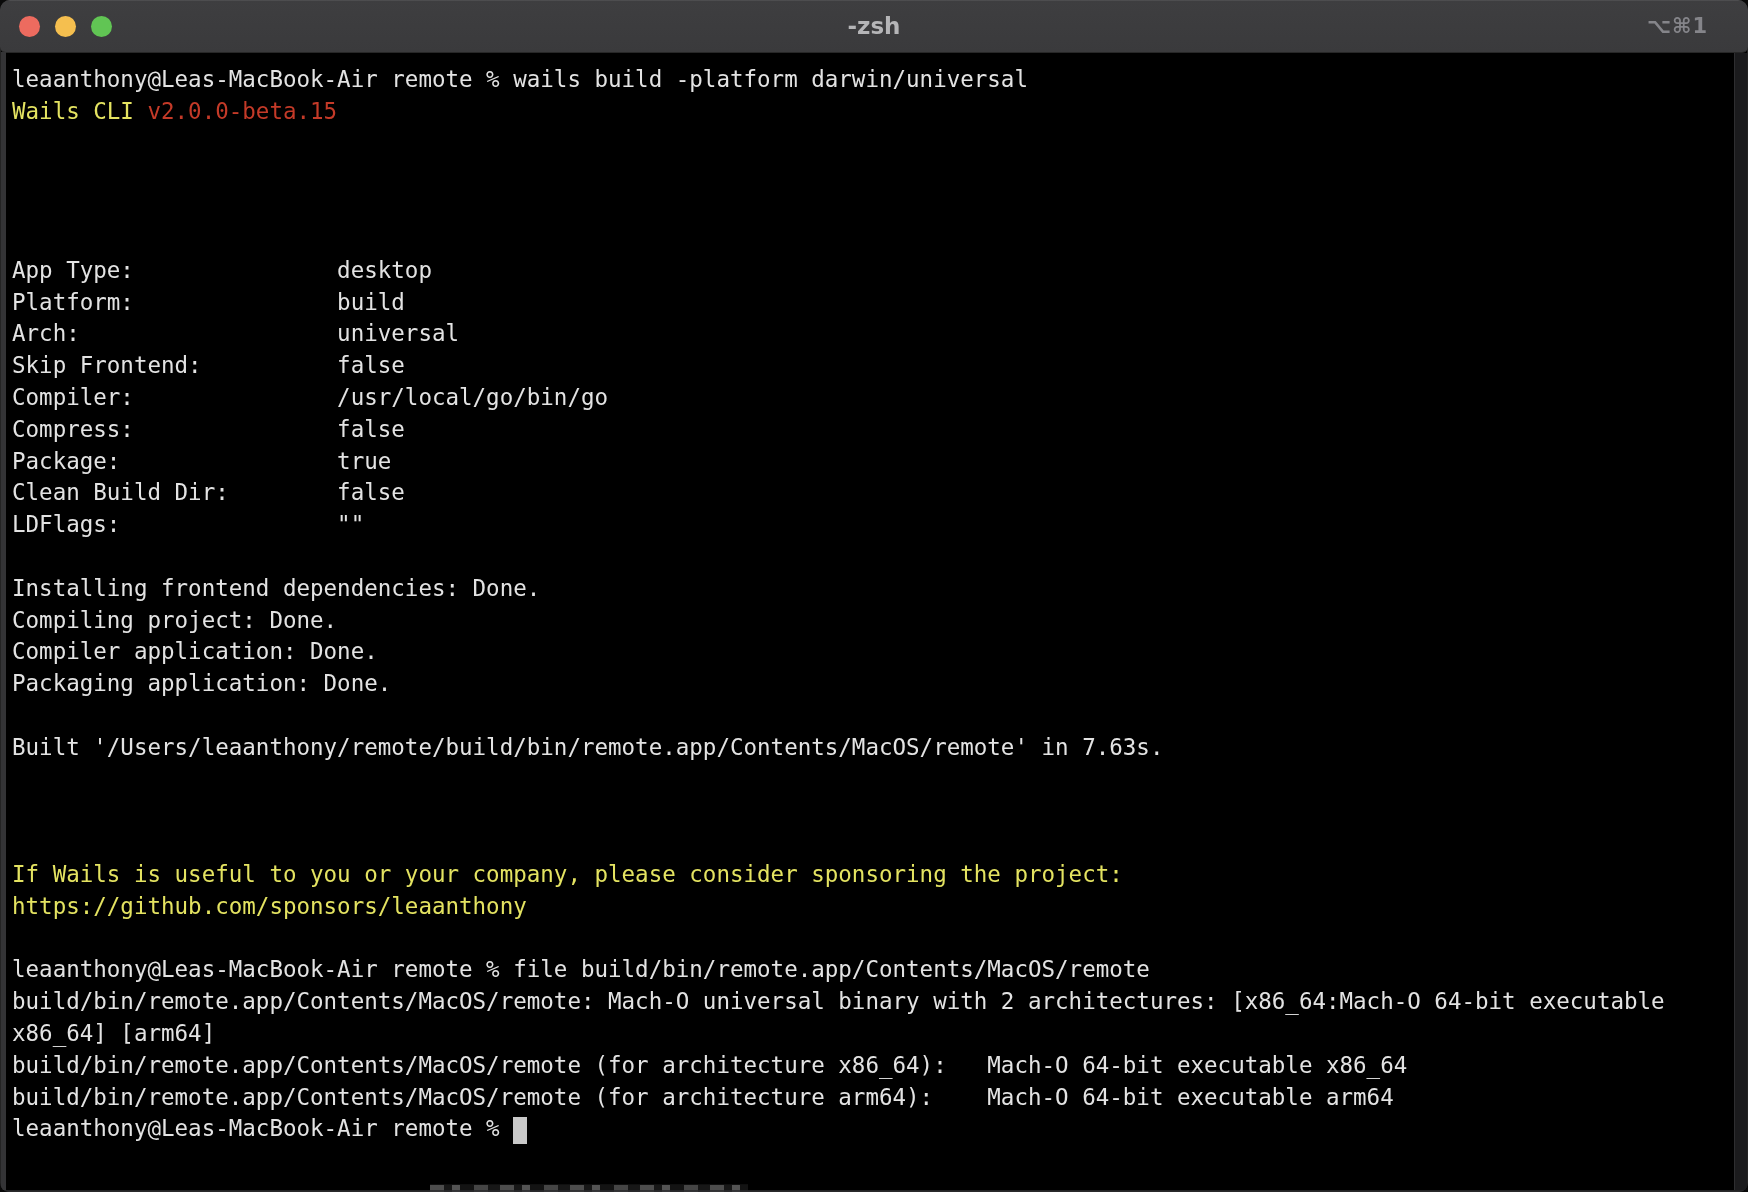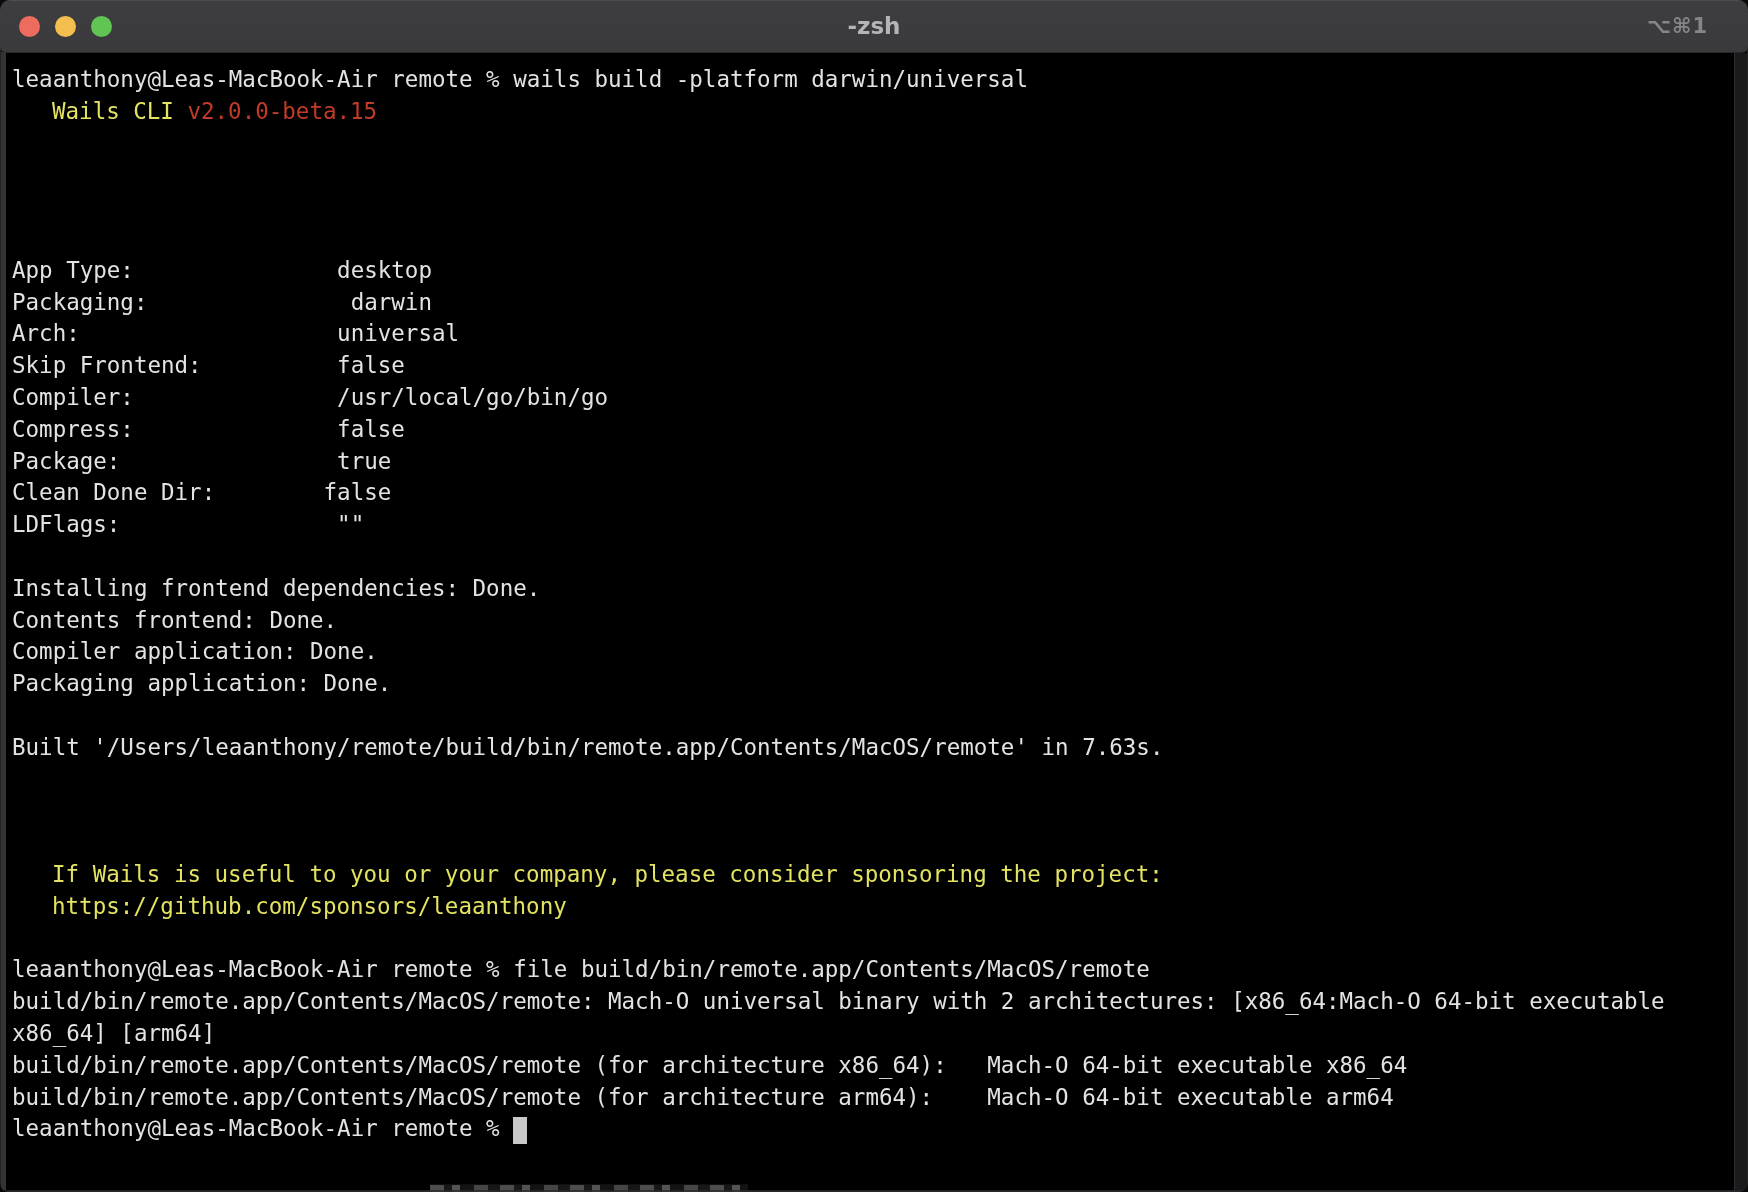--- a/index.html
+++ b/index.html
@@ -64,21 +64,21 @@
     font-size: 22.5px;
     color: var(--c-default);
     overflow: hidden;
   }
   .line {
     height: 31.8px;
     line-height: 31.8px;
     white-space: pre;
   }
   .seg-d { color: var(--c-default); }
-  .seg-y { color: var(--c-yellow); margin-left: 40px; }
+  .seg-y { color: var(--c-yellow); }
   .seg-r { color: var(--c-red); }
   .cursor {
     display: inline-block;
     width: 13.5px; height: 27px;
     background: var(--c-cursor);
     vertical-align: text-bottom;
     transform: translateY(3px);
   }
   .clipped-line-artifact {
     position: absolute; left: 430px; bottom: 0; width: 318px; height: 7px;
@@ -113,31 +113,31 @@
   <div class="edge-strip-left"></div>
 
   <div class="terminal-body" id="terminal-output">
       <div class="line"><span class="seg-d">leaanthony@Leas-MacBook-Air remote % wails build -platform darwin/universal</span></div>
       <div class="line"><span class="seg-y">Wails CLI </span><span class="seg-r">v2.0.0-beta.15</span></div>
       <div class="line"></div>
       <div class="line"></div>
       <div class="line"></div>
       <div class="line"></div>
       <div class="line"><span class="seg-d">App Type:               desktop</span></div>
-      <div class="line"><span class="seg-d">Packaging:               darwin</span></div>
+      <div class="line"><span class="seg-d">Platform:               build</span></div>
       <div class="line"><span class="seg-d">Arch:                   universal</span></div>
       <div class="line"><span class="seg-d">Skip Frontend:          false</span></div>
       <div class="line"><span class="seg-d">Compiler:               /usr/local/go/bin/go</span></div>
       <div class="line"><span class="seg-d">Compress:               false</span></div>
       <div class="line"><span class="seg-d">Package:                true</span></div>
-      <div class="line"><span class="seg-d">Clean Done Dir:        false</span></div>
+      <div class="line"><span class="seg-d">Clean Build Dir:        false</span></div>
       <div class="line"><span class="seg-d">LDFlags:                ""</span></div>
       <div class="line"></div>
       <div class="line"><span class="seg-d">Installing frontend dependencies: Done.</span></div>
-      <div class="line"><span class="seg-d">Contents frontend: Done.</span></div>
+      <div class="line"><span class="seg-d">Compiling project: Done.</span></div>
       <div class="line"><span class="seg-d">Compiler application: Done.</span></div>
       <div class="line"><span class="seg-d">Packaging application: Done.</span></div>
       <div class="line"></div>
       <div class="line"><span class="seg-d">Built '/Users/leaanthony/remote/build/bin/remote.app/Contents/MacOS/remote' in 7.63s.</span></div>
       <div class="line"></div>
       <div class="line"></div>
       <div class="line"></div>
       <div class="line"><span class="seg-y">If Wails is useful to you or your company, please consider sponsoring the project:</span></div>
       <div class="line"><span class="seg-y">https://github.com/sponsors/leaanthony</span></div>
       <div class="line"></div>

